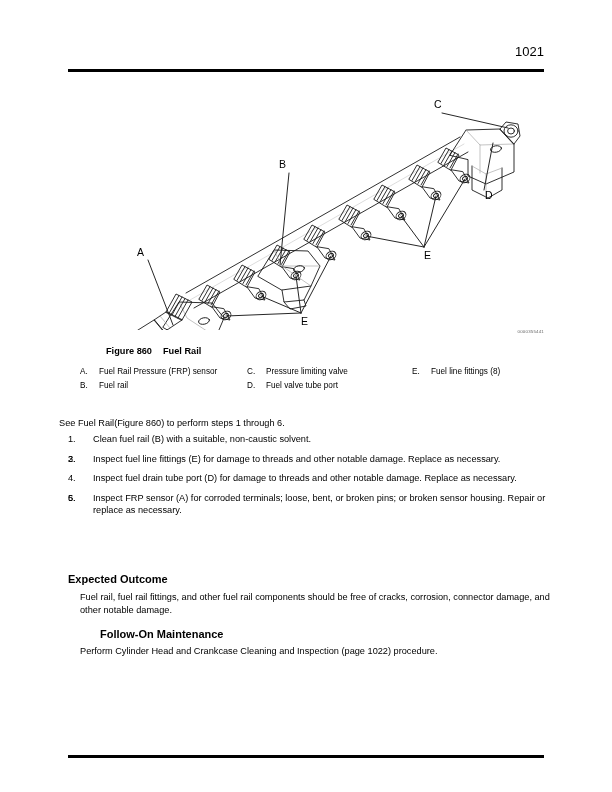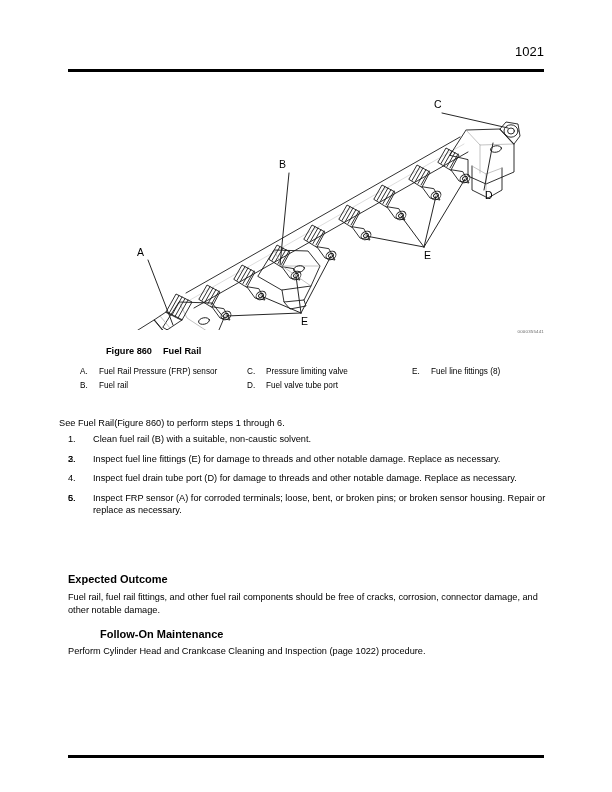--- a/index.html
+++ b/index.html
@@ -140,21 +140,21 @@
   }
 
   .section-heading {
     position: absolute;
     left: 68px;
     font-size: 11px;
     font-weight: bold;
   }
   .section-body {
     position: absolute;
-    left: 68px;
+    left: 80px;
     width: 480px;
     font-size: 9.2px;
     line-height: 12.8px;
   }
   .outcome-heading { top: 573px; }
   .outcome-body   { top: 591px; }
   .followon-heading { top: 628px; padding-left: 32px; }
   .followon-body    { top: 645px; }
 
   

